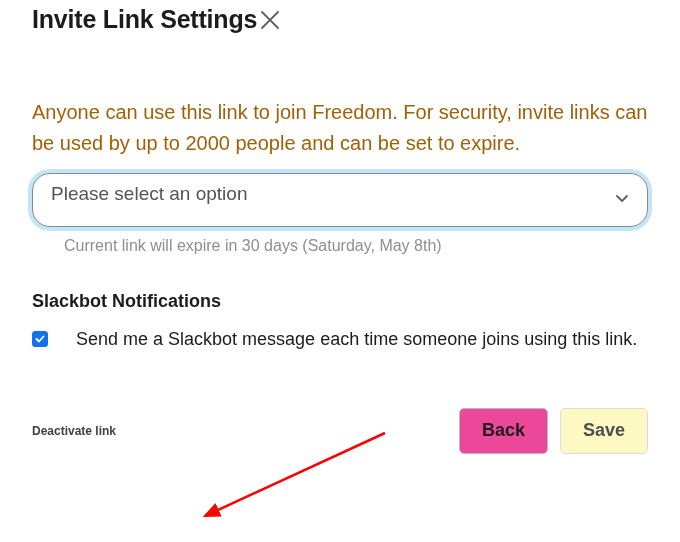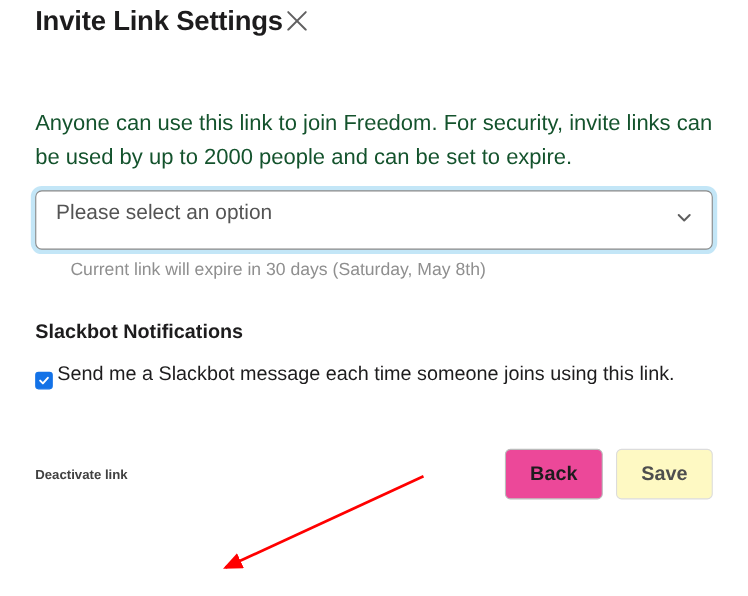--- a/index.html
+++ b/index.html
@@ -36,37 +36,37 @@
       border: none;
       cursor: pointer;
       padding: 4px;
       line-height: 1;
       font-weight: 300;
     }
     .description {
       margin-top: 60px;
       font-size: 20px;
       line-height: 1.55;
-      color: #14532d;
+      color: #a16207;
     }
     .section-label {
       font-size: 18px;
       font-weight: 700;
       margin-top: 36px;
       color: #1d1c1d;
     }
     .select-wrap {
       margin-top: 14px;
       position: relative;
     }
     .select {
       width: 100%;
       height: 54px;
       border: 1px solid #888;
-      border-radius: 6px;
+      border-radius: 18px;
       padding: 0 50px 12px 18px;
       font-size: 19px;
       color: #545454;
       background: #fff;
       cursor: pointer;
       display: flex;
       align-items: center;
       outline: none;
       box-shadow: 0 0 0 4px #c3e6f7;
     }
@@ -79,23 +79,23 @@
       color: #606060;
     }
     .helper-text {
       margin-top: 10px;
       font-size: 16px;
       color: #8f8f8f;
       margin-left: 32px;
     }
     .checkbox-row {
       display: flex;
-      align-items: flex-end;
+      align-items: flex-start;
       margin-top: 14px;
-      gap: 4px;
+      gap: 28px;
     }
     .checkbox {
       width: 16px;
       height: 16px;
       background: #1372e7;
       border: 1px solid #1372e7;
       border-radius: 3px;
       flex-shrink: 0;
       margin-top: 5px;
       cursor: pointer;

